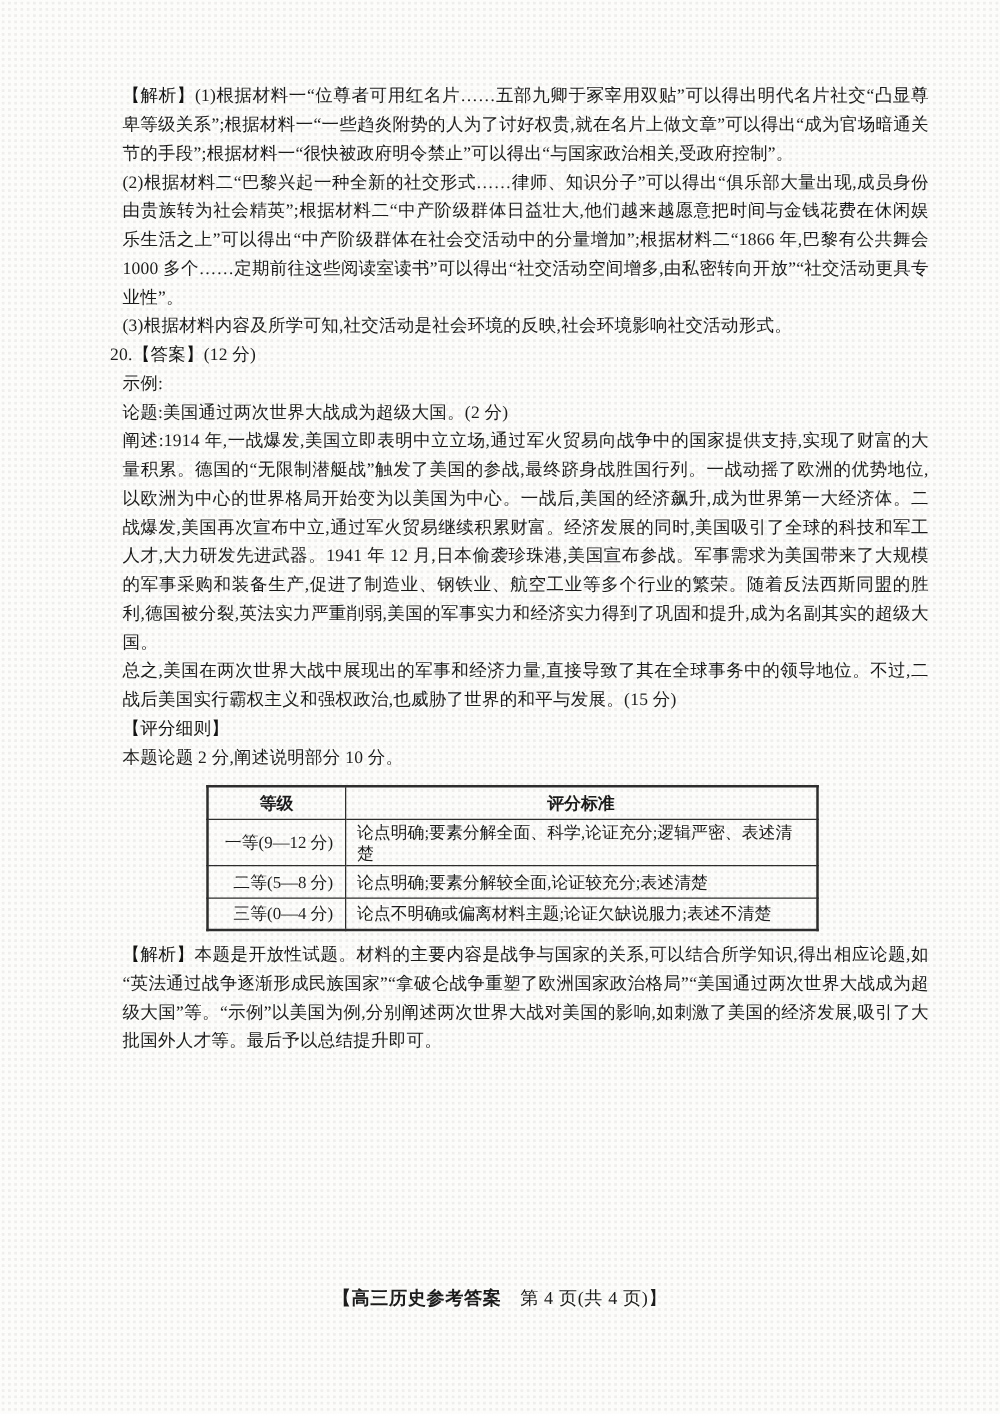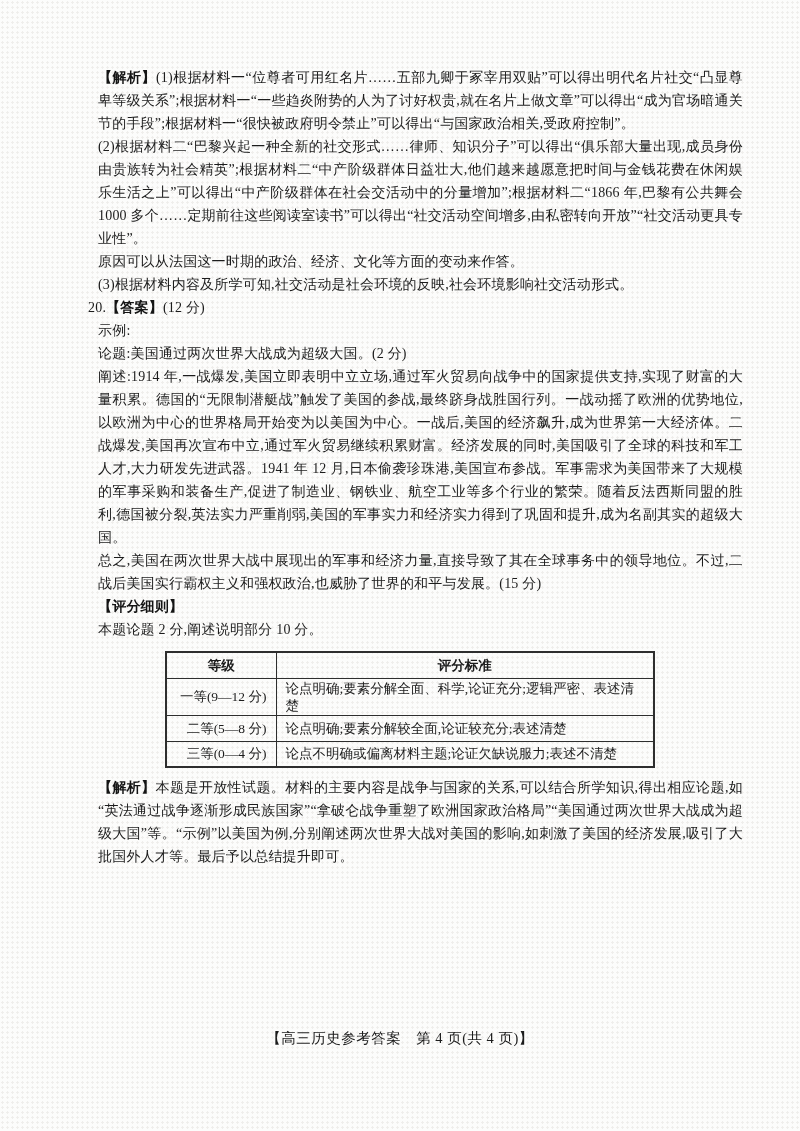--- a/index.html
+++ b/index.html
@@ -15,21 +15,21 @@
   }
   .content {
     position:absolute;
     left:98px; top:66px; width:645px;
     font-size:14px;
     line-height:23px;
     text-align:justify;
     letter-spacing:0.2px;
   }
   p { margin:0; }
-  .b { font-weight:bold; color:#141414; }
+  .b { font-weight:normal; color:#141414; }
   .hang { text-indent:-26px;margin-left:16px; }
   table.rubric {
     border-collapse:collapse;
     table-layout:fixed;
     width:490px;
     margin:10px 0 8px 67px;
     border:2px solid #2e2e2e;
     font-size:13.5px;
     letter-spacing:0;
     padding-left:21px;
@@ -46,33 +46,32 @@
   table.rubric th { font-weight:bold; text-align:center; }
   td.cell-center { text-align:right; padding:1px 2px; }
   td.cell-left { text-align:left; }
   .footer {
     position:absolute;
     left:0; top:1029px; width:800px;
     text-align:center;
     font-size:14.5px;
     letter-spacing:0.5px;
   }
-  .footer .ftitle { font-weight:normal; margin-right:15px; }
+  .footer .ftitle { font-weight:bold; margin-right:15px; }
 </style>
 </head>
 <body>
 
 <div class="page">
   <div class="content">
 
     <p class="para"><span class="b">【解析】</span><span>(1)根据材料一“位尊者可用红名片……五部九卿于冢宰用双贴”可以得出明代名片社交“凸显尊卑等级关系”;根据材料一“一些趋炎附势的人为了讨好权贵,就在名片上做文章”可以得出“成为官场暗通关节的手段”;根据材料一“很快被政府明令禁止”可以得出“与国家政治相关,受政府控制”。</span></p>
 
     <p class="para">(2)根据材料二“巴黎兴起一种全新的社交形式……律师、知识分子”可以得出“俱乐部大量出现,成员身份由贵族转为社会精英”;根据材料二“中产阶级群体日益壮大,他们越来越愿意把时间与金钱花费在休闲娱乐生活之上”可以得出“中产阶级群体在社会交活动中的分量增加”;根据材料二“1866 年,巴黎有公共舞会 1000 多个……定期前往这些阅读室读书”可以得出“社交活动空间增多,由私密转向开放”“社交活动更具专业性”。</p>
 
-    <p class="para">原因可以从法国这一时期的政治、经济、文化等方面的变动来作答。</p>
 
     <p class="para">(3)根据材料内容及所学可知,社交活动是社会环境的反映,社会环境影响社交活动形式。</p>
 
     <p class="para hang"><span>20.</span><span class="b">【答案】</span><span>(12 分)</span></p>
 
     <p class="para">示例:</p>
 
     <p class="para">论题:美国通过两次世界大战成为超级大国。(2 分)</p>
 
     <p class="para">阐述:1914 年,一战爆发,美国立即表明中立立场,通过军火贸易向战争中的国家提供支持,实现了财富的大量积累。德国的“无限制潜艇战”触发了美国的参战,最终跻身战胜国行列。一战动摇了欧洲的优势地位,以欧洲为中心的世界格局开始变为以美国为中心。一战后,美国的经济飙升,成为世界第一大经济体。二战爆发,美国再次宣布中立,通过军火贸易继续积累财富。经济发展的同时,美国吸引了全球的科技和军工人才,大力研发先进武器。1941 年 12 月,日本偷袭珍珠港,美国宣布参战。军事需求为美国带来了大规模的军事采购和装备生产,促进了制造业、钢铁业、航空工业等多个行业的繁荣。随着反法西斯同盟的胜利,德国被分裂,英法实力严重削弱,美国的军事实力和经济实力得到了巩固和提升,成为名副其实的超级大国。</p>

